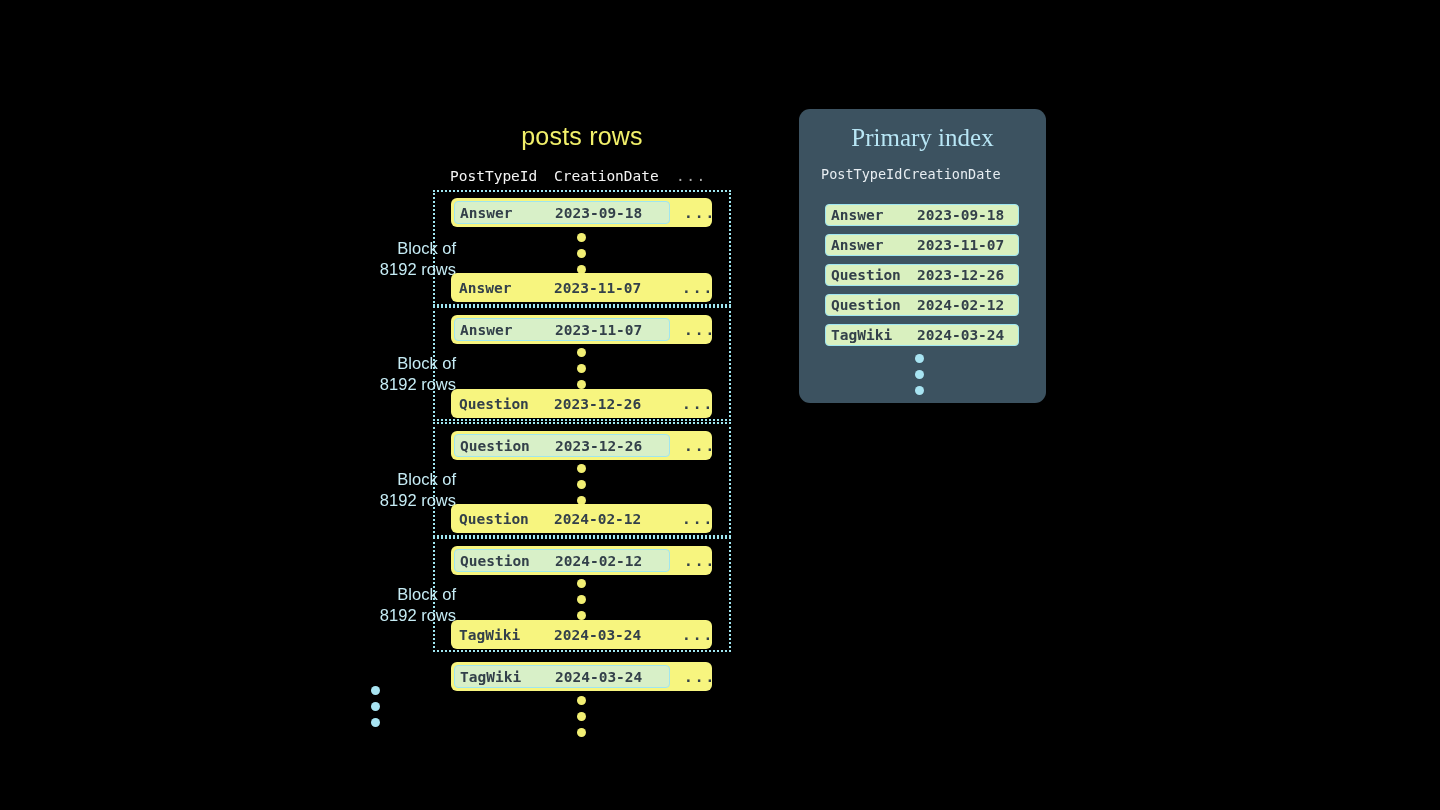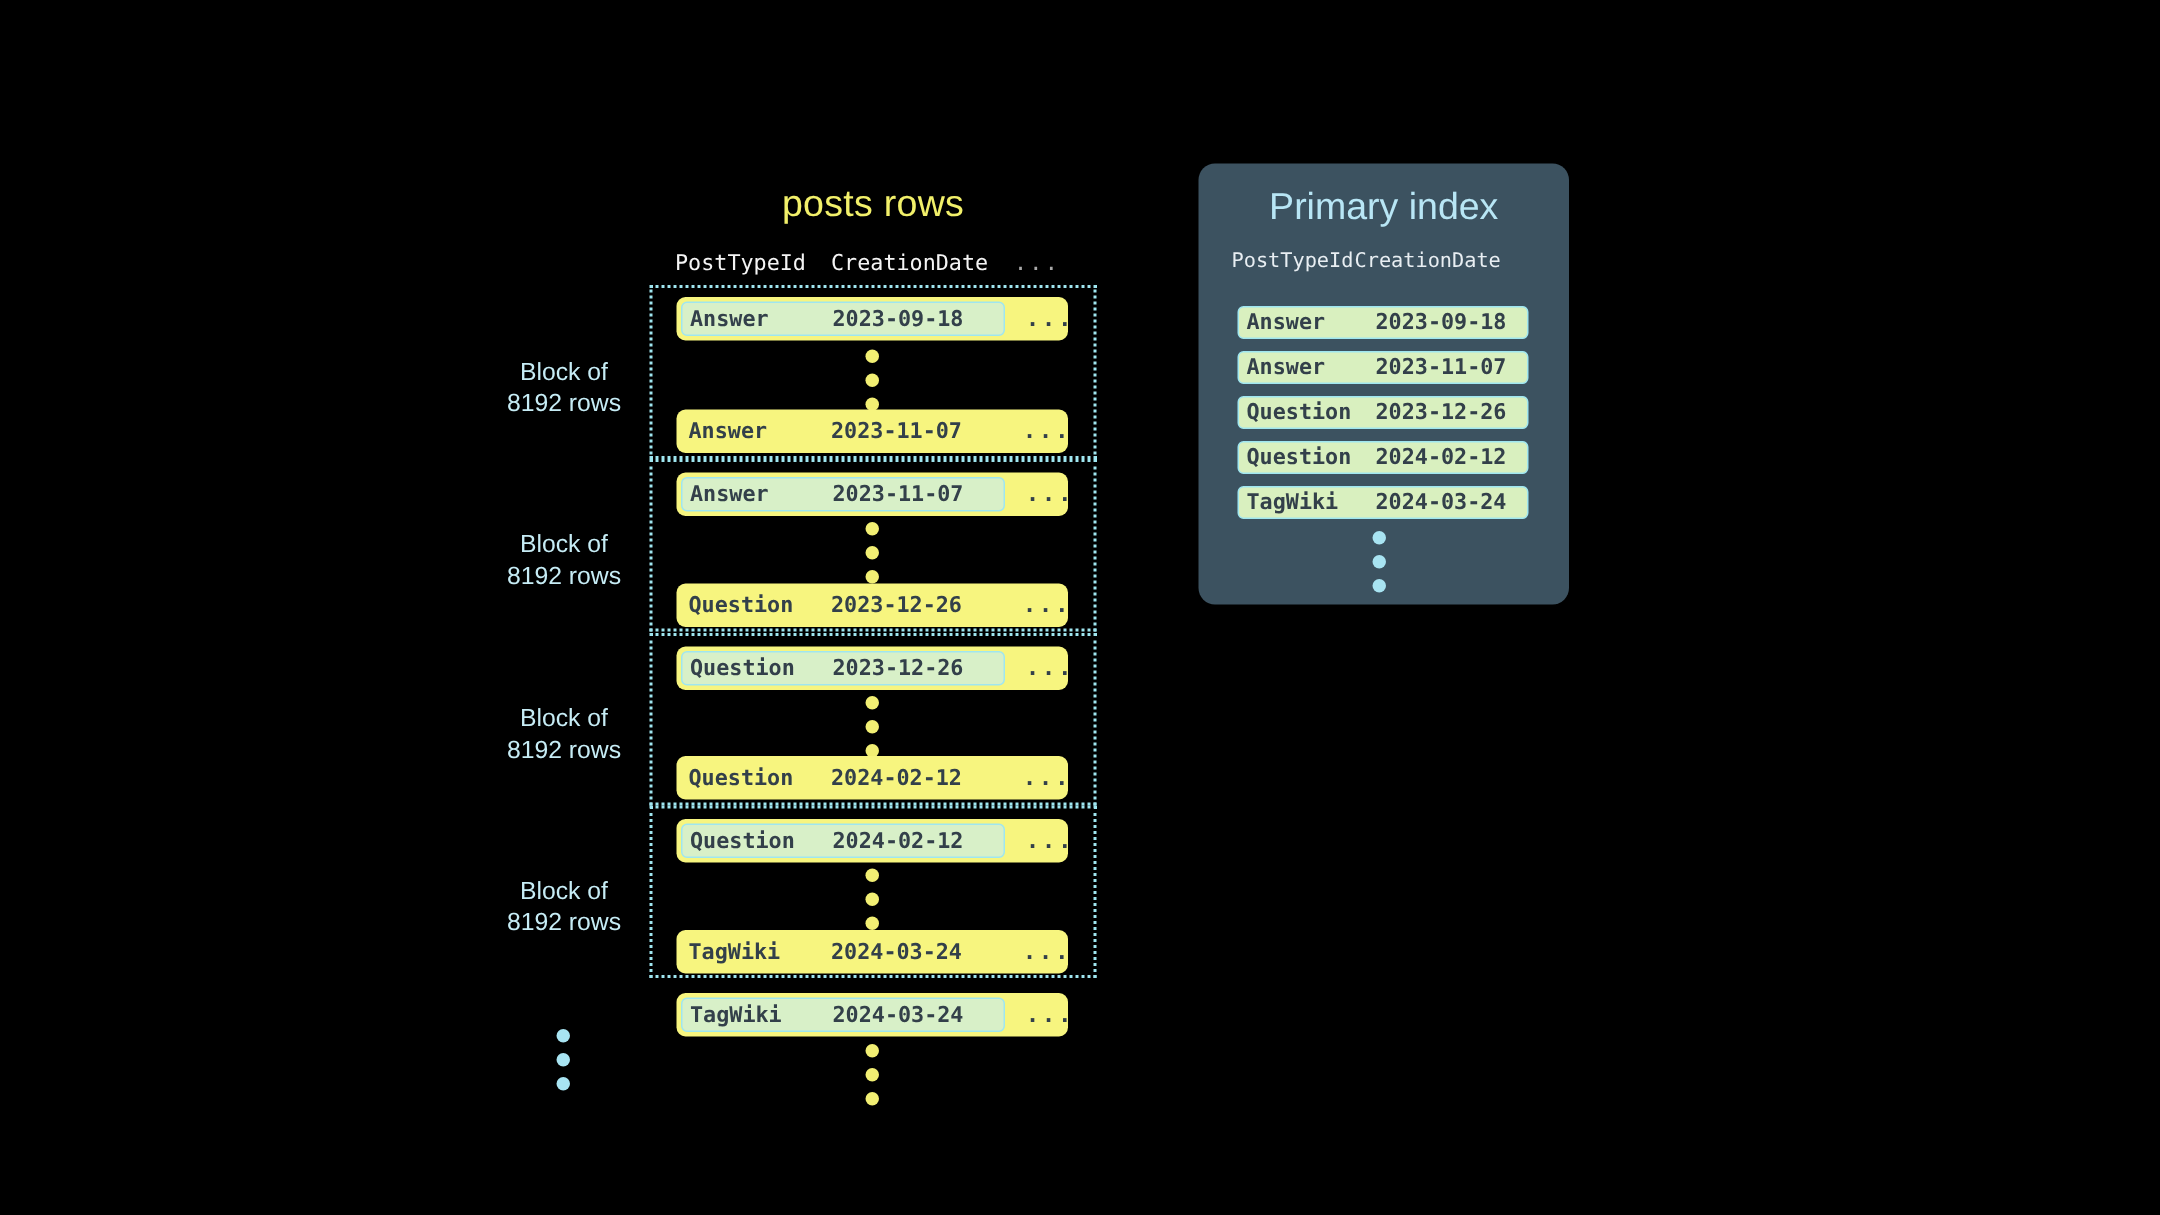--- a/index.html
+++ b/index.html
@@ -57,21 +57,21 @@
     left: 433px;
     width: 298px;
     border: 2px dotted #9fe6f0;
     box-sizing: border-box;
   }
 
   .block-label {
     position: absolute;
     width: 160px;
     left: 296px;
-    text-align: center;
+    text-align: right;
     font-size: 16.5px;
     line-height: 21px;
     color: #c6ecf5;
     font-family: "Liberation Sans", sans-serif;
   }
 
   
   .row {
     position: absolute;
     left: 451px;
@@ -135,21 +135,21 @@
     background: #3c5260;
     border-radius: 11px;
   }
   .index-title {
     position: absolute;
     left: 0; top: 15px;
     width: 247px;
     text-align: center;
     font-size: 25px;
     color: #b8e6f5;
-    font-family: Liberation Sans, sans-serif;
+    font-family: Liberation Serif, serif;
   }
   .index-header {
     position: absolute;
     left: 22px;
     top: 57px;
     width: 205px;
     font-family: "DejaVu Sans Mono", monospace;
     font-size: 13.5px;
     color: #e8eef2;
     display: flex;

